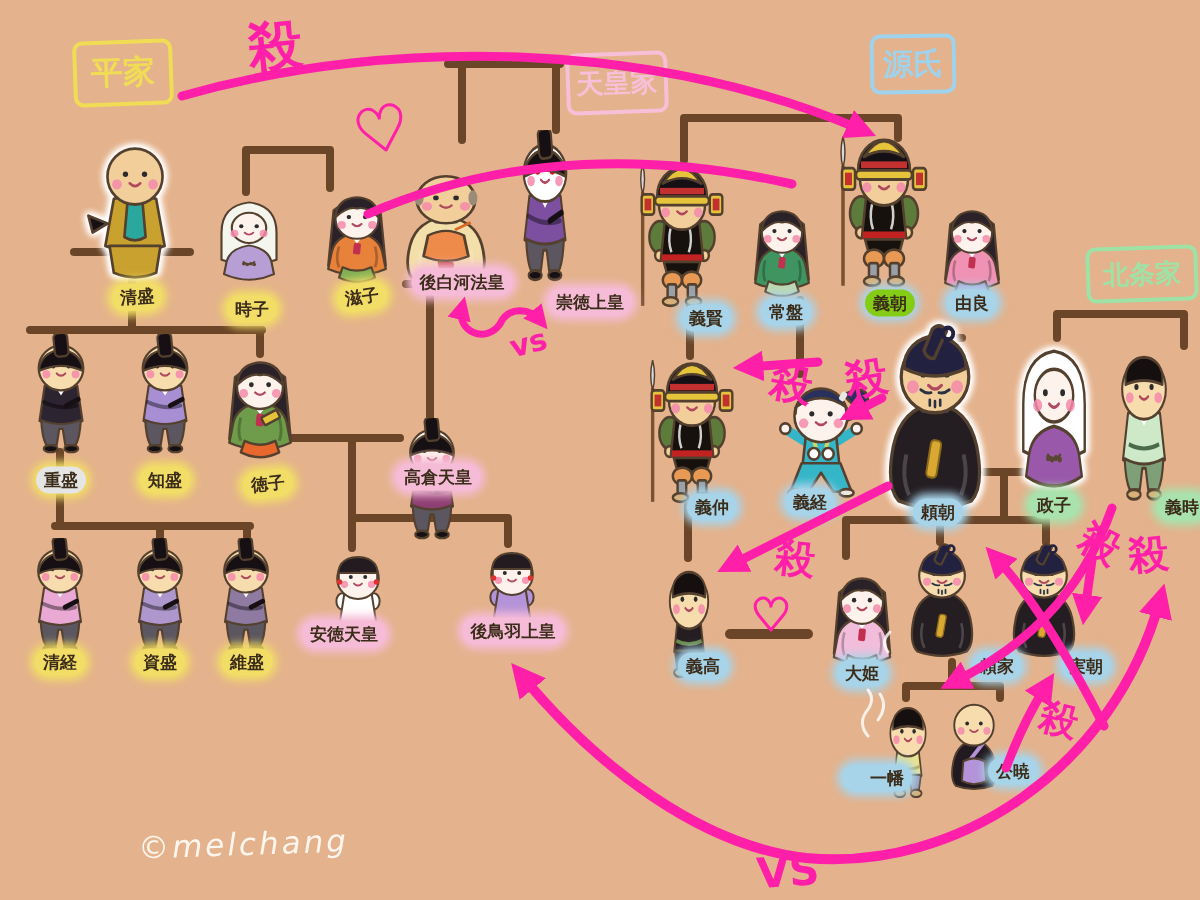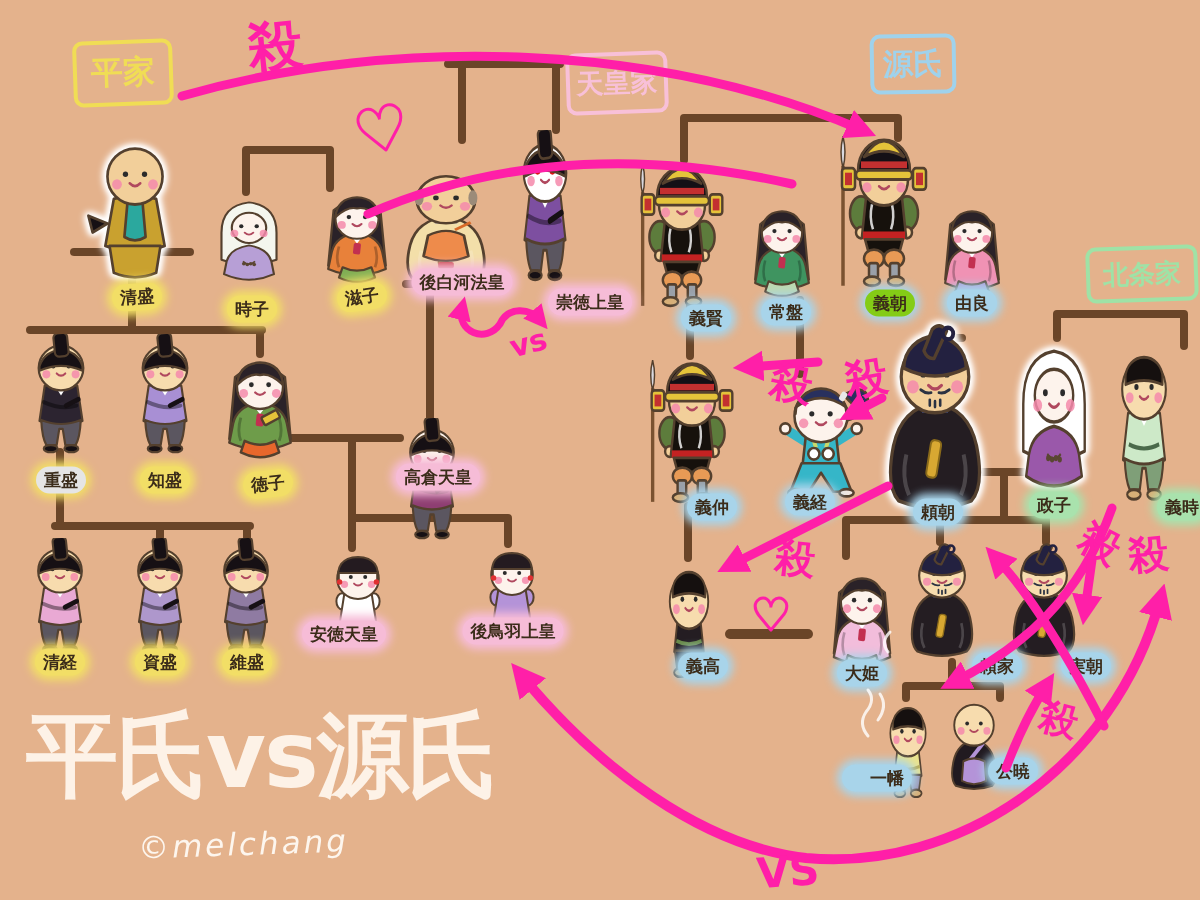--- a/index.html
+++ b/index.html
@@ -638,21 +638,20 @@
         </svg>
       </div>
       <div class="plabel" style="left: 1013px; top: 771px; background: rgb(168, 212, 234); box-shadow: rgb(168, 212, 234) 0px 0px 8px 5px; transform: translate(-50%, -50%) rotate(0deg);">公暁</div>
     </div>
   <div id="boxes-layer" class="layer">
       <div class="fambox" style="left: 73px; top: 40px; width: 92px; height: 58px; border: 4px solid rgb(240, 221, 85); color: rgb(240, 221, 85); font-size: 32px; transform: rotate(-2deg);">平家</div>
       <div class="fambox" style="left: 566px; top: 52px; width: 94px; height: 54px; border: 4px solid rgb(248, 192, 216); color: rgb(248, 192, 216); font-size: 27px; transform: rotate(-2deg);">天皇家</div>
       <div class="fambox" style="left: 870px; top: 34px; width: 78px; height: 52px; border: 4px solid rgb(159, 210, 236); color: rgb(159, 210, 236); font-size: 30px; transform: rotate(-1deg);">源氏</div>
       <div class="fambox" style="left: 1086px; top: 246px; width: 104px; height: 48px; border: 4px solid rgb(159, 226, 166); color: rgb(159, 226, 166); font-size: 26px; transform: rotate(-2deg);">北条家</div>
     </div>
-  <div id="main-title" style="color: rgb(253, 242, 231);">平氏vs源氏</div>
   <div id="signature">©melchang</div>
   <svg id="annot-layer" class="layer" viewBox="0 0 1200 900">
       <defs>
         <marker id="arr" viewBox="0 0 10 10" refX="5" refY="5" markerWidth="3.4" markerHeight="3.4" orient="auto-start-reverse">
           <path d="M0,0 L10,5 L0,10 Z" fill="#ff1fa8"></path>
         </marker>
       </defs>
       <path d="M890,632 q-10,10 -2,20 M868,690 q8,10 -2,22 q-8,12 2,24 M880,694 q8,12 -2,26" fill="none" stroke="#ffffff" stroke-width="3" opacity=".8" stroke-linecap="round"></path>
       <path d="M182,96 C400,34 660,44 862,130" fill="none" stroke="#ff1fa8" stroke-width="9" stroke-linecap="round" marker-end="url(#arr)"></path>
       <path d="M368,214 C510,152 660,154 792,184" fill="none" stroke="#ff1fa8" stroke-width="9" stroke-linecap="round"></path>

